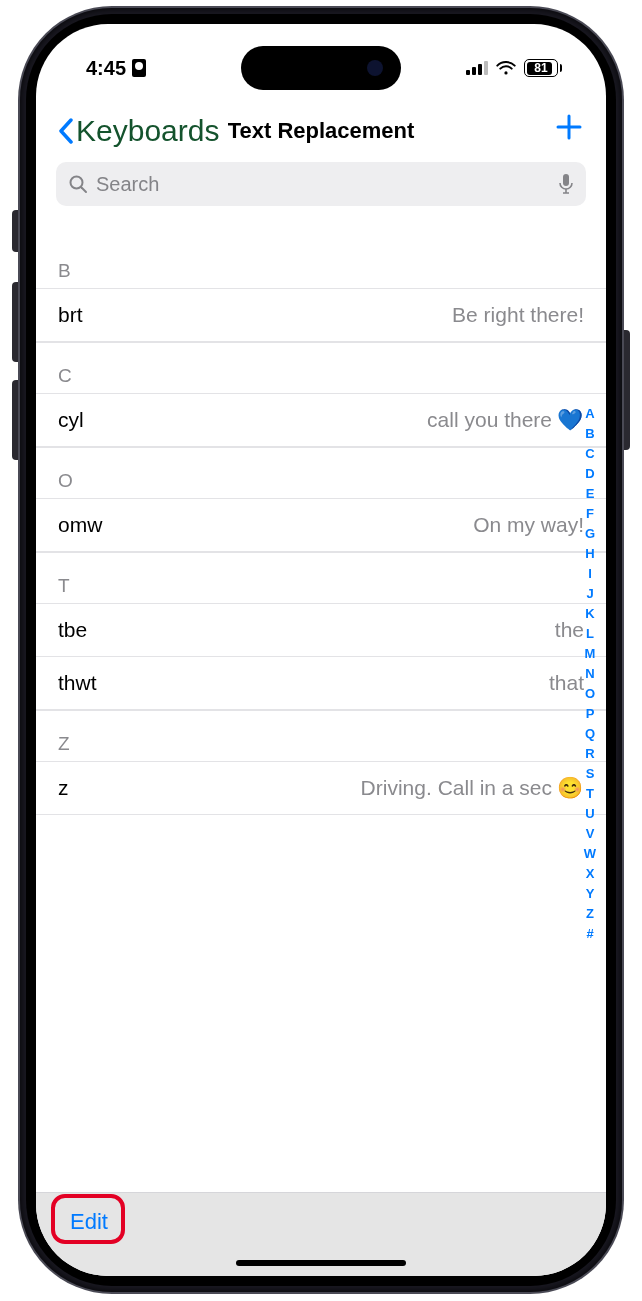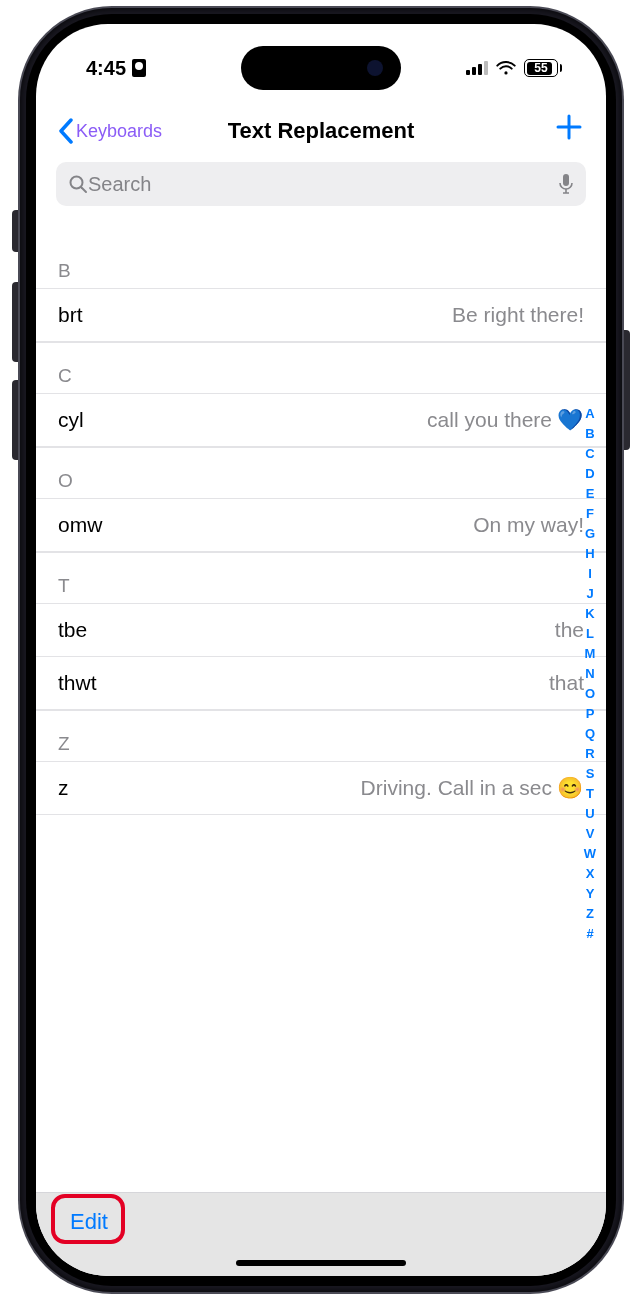--- a/index.html
+++ b/index.html
@@ -99,36 +99,36 @@
   .battery-cap{ width:2px; height:8px; background:#000; border-radius:0 2px 2px 0;}
 
   
   .nav-bar {
     position:absolute;
     top:82px; left:0; right:0;
     height:50px;
     display:flex; align-items:center;
     padding: 0 22px;
   }
-  .back-btn{ display:flex; align-items:center; gap:2px; color:#8b5cf6; font-size:18px; cursor:pointer;}
+  .back-btn{ display:flex; align-items:center; gap:2px; color:#14532d; font-size:30px; cursor:pointer;}
   .back-btn svg{ stroke:#007aff; }
   .nav-title{ position:absolute; left:0; right:0; text-align:center; font-size:22px; font-weight:600; pointer-events:none;}
   .add-btn{ position:absolute; right:22px; top:6px; color:#007aff; cursor:pointer;}
   .add-btn svg{ stroke:#007aff; }
 
   
   .search-wrap {
     position:absolute;
     top:138px; left:20px; right:20px;
     height:44px;
     background:#eeeef0;
     border-radius:10px;
     display:flex; align-items:center;
     padding:0 12px;
-    gap:0;
+    gap:8px;
   }
   .search-wrap svg.mag{ flex:0 0 auto; }
   .search-input{
     flex:1; border:none; background:transparent; font-size:20px; color:#000;
     outline:none;
   }
   .search-input::placeholder{ color:#848488;}
   .search-wrap .mic{ color:#848488; }
 
   
@@ -238,21 +238,21 @@
           <span class="wifi-icon">
             <svg width="20" height="15" viewBox="0 0 20 15">
               <path d="M10 13.5a1.6 1.6 0 1 0 0-3.2 1.6 1.6 0 0 0 0 3.2Z" fill="#000"></path>
               <path d="M4.3 7.6a8 8 0 0 1 11.4 0" stroke="#000" stroke-width="2" fill="none" stroke-linecap="round"></path>
               <path d="M1.3 4.6a12.3 12.3 0 0 1 17.4 0" stroke="#000" stroke-width="2" fill="none" stroke-linecap="round"></path>
             </svg>
           </span>
           <div class="battery">
             <div class="battery-body">
               <div class="fill"></div>
-              <span class="pct">55</span>
+              <span class="pct">81</span>
             </div>
             <div class="battery-cap"></div>
           </div>
         </div>
       </div>
 
       <div class="nav-bar">
         <div class="back-btn">
           <svg width="16" height="26" viewBox="0 0 16 26" fill="none">
             <path d="M13 2 L3 13 L13 24" stroke-width="3.5" stroke-linecap="round" stroke-linejoin="round"></path>

